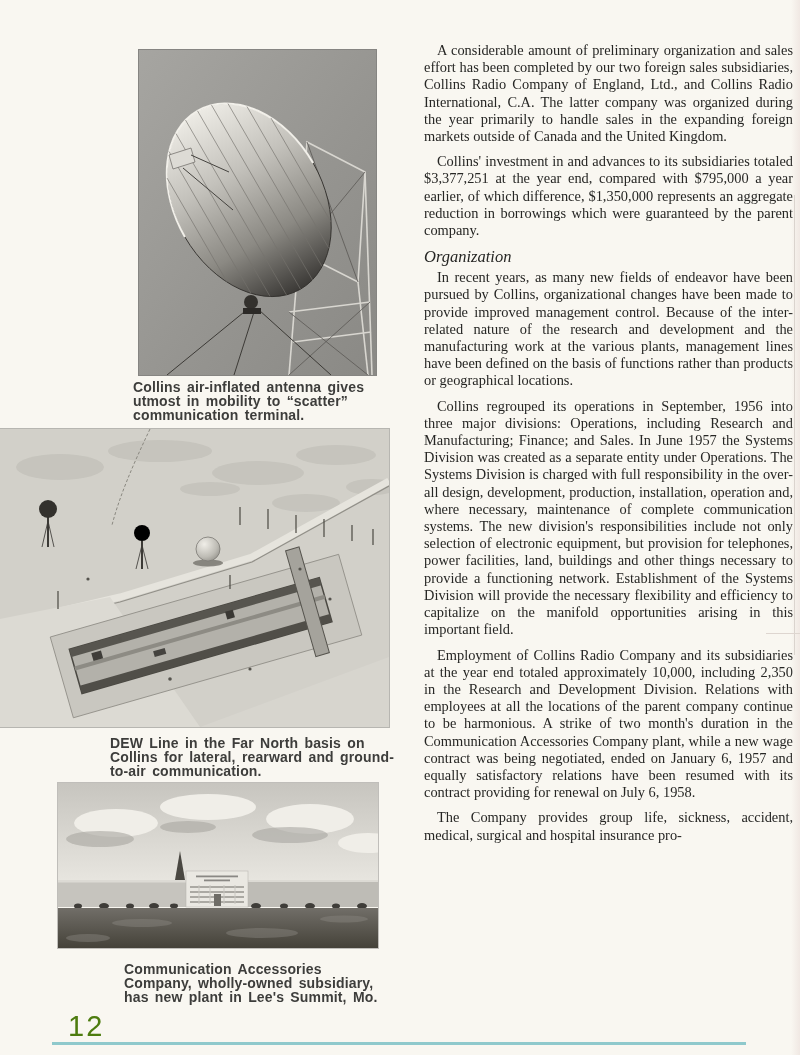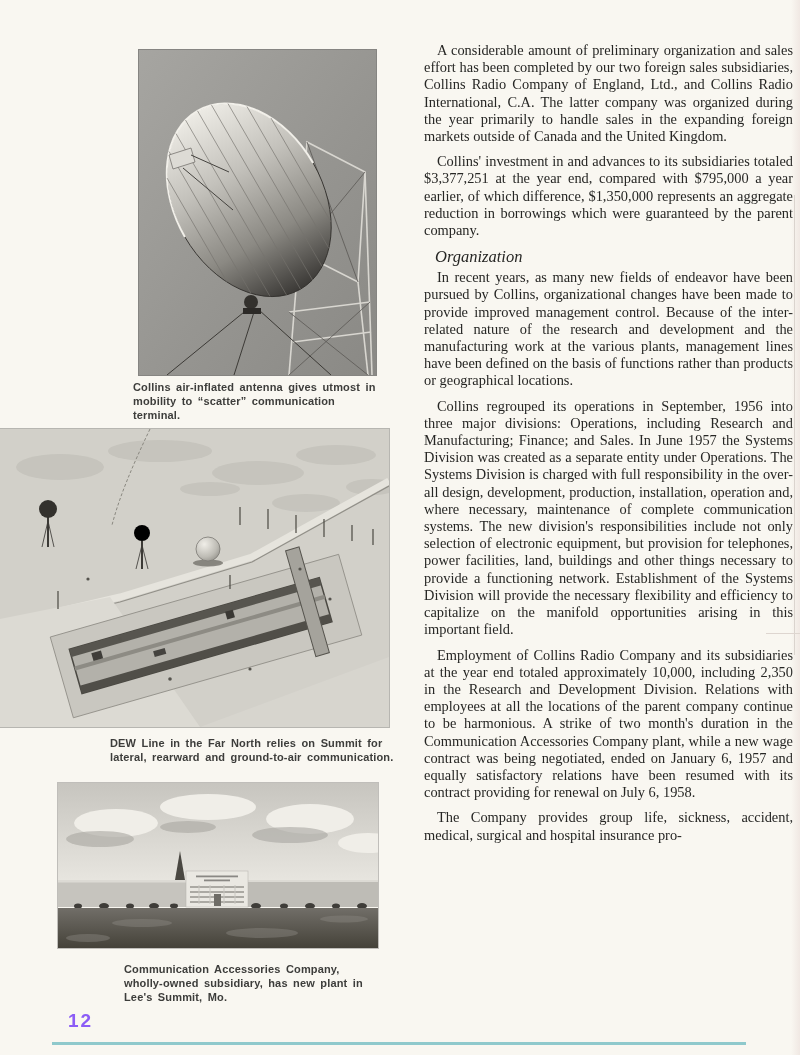--- a/index.html
+++ b/index.html
@@ -18,44 +18,44 @@
 
   figure{margin:0;position:absolute;}
   figure svg{display:block;}
   .photo-1{left:139px;top:50px;width:237px;height:325px;box-shadow:0 0 0 1px rgba(40,40,38,.55);}
   .photo-2{left:0;top:429px;width:389px;height:298px;box-shadow:0 0 0 1px rgba(60,60,58,.35);}
   .photo-3{left:58px;top:783px;width:320px;height:165px;box-shadow:0 0 0 1px rgba(60,60,58,.3);}
 
   .caption{
     position:absolute;
     font-family:"Liberation Sans", sans-serif;
-    font-size:11px;line-height:13.8px;font-weight:700;
+    font-size:14px;line-height:13.8px;font-weight:700;
     color:#3d3d3b;letter-spacing:.15px;word-spacing:2.2px;
   }
   .cap-1{left:133px;top:381px;width:254px;}
   .cap-2{left:110px;top:737px;width:296px;}
   .cap-3{left:124px;top:963px;width:258px;}
 
   .article{
     position:absolute;left:424px;top:42px;width:369px;
     font-size:14.4px;line-height:17.2px;color:#262624;
     text-align:justify;
   }
   .article p{margin:0 0 8px;text-indent:13px;}
   .article p:last-child{margin-bottom:0;}
   .article h2{
     font-family:"Liberation Serif", serif;
     font-style:italic;font-weight:500;
-    font-size:16.5px;line-height:19px;margin:1px 11px 3px;text-indent:0;
+    font-size:16.5px;line-height:19px;margin:1px 0 3px;text-indent:0;
   }
 
   .page-number{
     position:absolute;left:68px;top:1010px;
     font-family:"Liberation Sans", sans-serif;
-    font-size:19px;letter-spacing:2px;color:#8b5cf6;font-weight:bold;
+    font-size:29px;letter-spacing:2px;color:#4d7c0f;
   }
   .footer-rule{
     position:absolute;left:52px;top:1042px;width:694px;height:3px;
     background:#8fc9cc;
   }
 </style>
 </head>
 <body>
 
 <div class="page">
@@ -188,21 +188,21 @@
       <g fill="#55534d">
         <circle cx="88" cy="150" r="1.6"></circle>
           <circle cx="120" cy="210" r="1.6"></circle>
           <circle cx="300" cy="140" r="1.6"></circle>
         <circle cx="330" cy="170" r="1.6"></circle>
           <circle cx="170" cy="250" r="1.8"></circle>
           <circle cx="250" cy="240" r="1.6"></circle>
       </g>
     </svg>
   </figure>
-  <figcaption class="caption cap-2">DEW Line in the Far North relies on Summit for lateral, rearward and ground-to-air communication.</figcaption>
+  <figcaption class="caption cap-2">DEW Line in the Far North basis on Collins for lateral, rearward and ground-to-air communication.</figcaption>
 
   <figure class="photo-3" aria-label="Communication Accessories Company plant at Lee's Summit, Missouri">
     <svg width="320" height="165" viewBox="0 0 320 165">
       <defs>
         <linearGradient id="sky3" x1="0" y1="0" x2="0" y2="1">
           <stop offset="0" stop-color="#c7c5bf"></stop>
           <stop offset="1" stop-color="#e7e5df"></stop>
         </linearGradient>
         <linearGradient id="field3" x1="0" y1="0" x2="0" y2="1">
           <stop offset="0" stop-color="#716e68"></stop>

